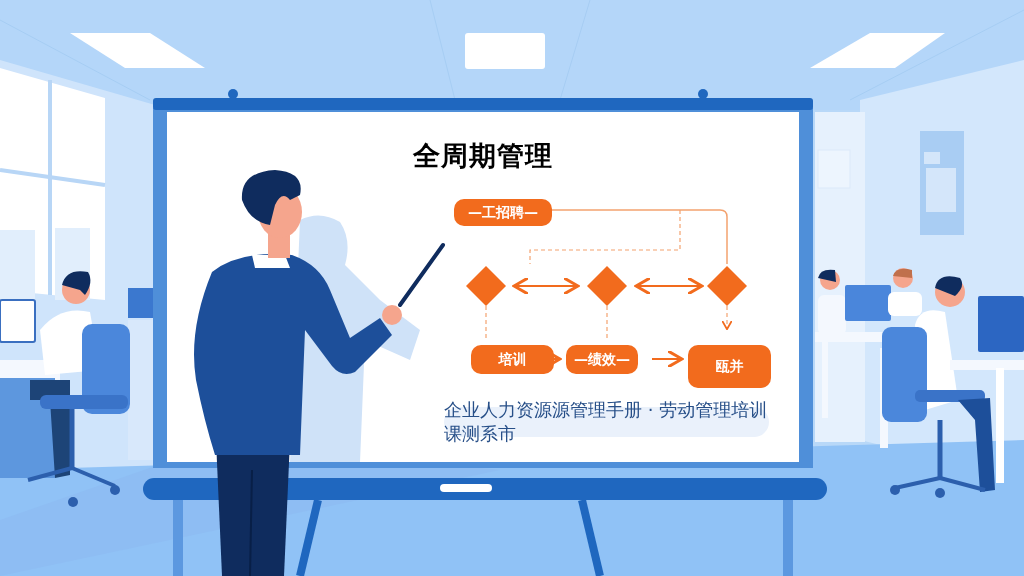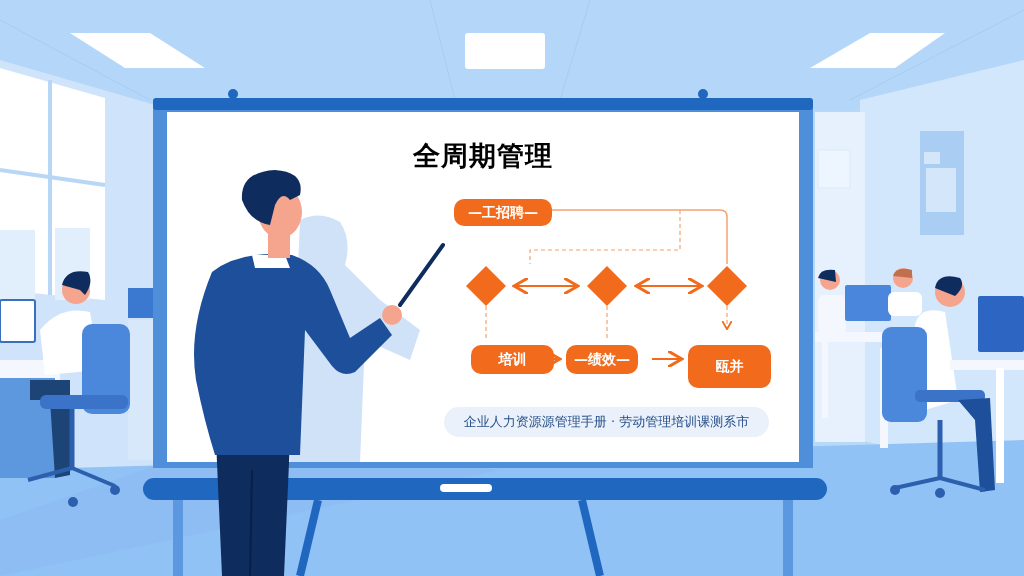--- a/index.html
+++ b/index.html
@@ -11,21 +11,21 @@
   .board-frame{left:153px;top:108px;width:660px;height:360px;background:#4f8fd9;}
   .board-surface{left:167px;top:112px;width:632px;height:350px;background:#ffffff;}
   .board-tray{left:143px;top:478px;width:684px;height:22px;background:#1f67bf;border-radius:11px;}
   .tray-handle{left:440px;top:484px;width:52px;height:8px;background:#ffffff;border-radius:4px;}
   .board-title{left:167px;top:138px;width:632px;text-align:center;font-size:27px;font-weight:bold;color:#000000;letter-spacing:1px;}
   .obox{background:#f26b1d;color:#fff;font-weight:bold;font-size:14px;border-radius:10px;display:flex;align-items:center;justify-content:center;}
   .box-recruit{left:454px;top:199px;width:98px;height:27px;}
   .box-train{left:445px;top:345px;width:83px;height:29px;margin-left:26px;}
   .box-perf{left:566px;top:345px;width:72px;height:29px;}
   .box-exit{left:688px;top:345px;width:83px;height:43px;}
-  .footer-pill{left:444px;top:407px;width:325px;height:30px;background:#eaf1fb;border-radius:15px;color:#274f88;font-size:13px;display:flex;align-items:center;justify-content:center;}
+  .footer-pill{left:444px;top:407px;width:325px;height:30px;background:#eaf1fb;border-radius:15px;color:#274f88;font-size:18px;display:flex;align-items:center;justify-content:center;}
 </style>
 </head>
 <body>
 
 <svg id="scene" viewBox="0 0 1024 576" xmlns="http://www.w3.org/2000/svg">
 
   <rect x="0" y="0" width="1024" height="110" fill="#b4d6f9"></rect>
   <line x1="0" y1="20" x2="150" y2="100" stroke="#a6cdf3" stroke-width="1"></line>
   <line x1="430" y1="0" x2="455" y2="100" stroke="#a6cdf3" stroke-width="1"></line>
   <line x1="590" y1="0" x2="560" y2="100" stroke="#a6cdf3" stroke-width="1"></line>

